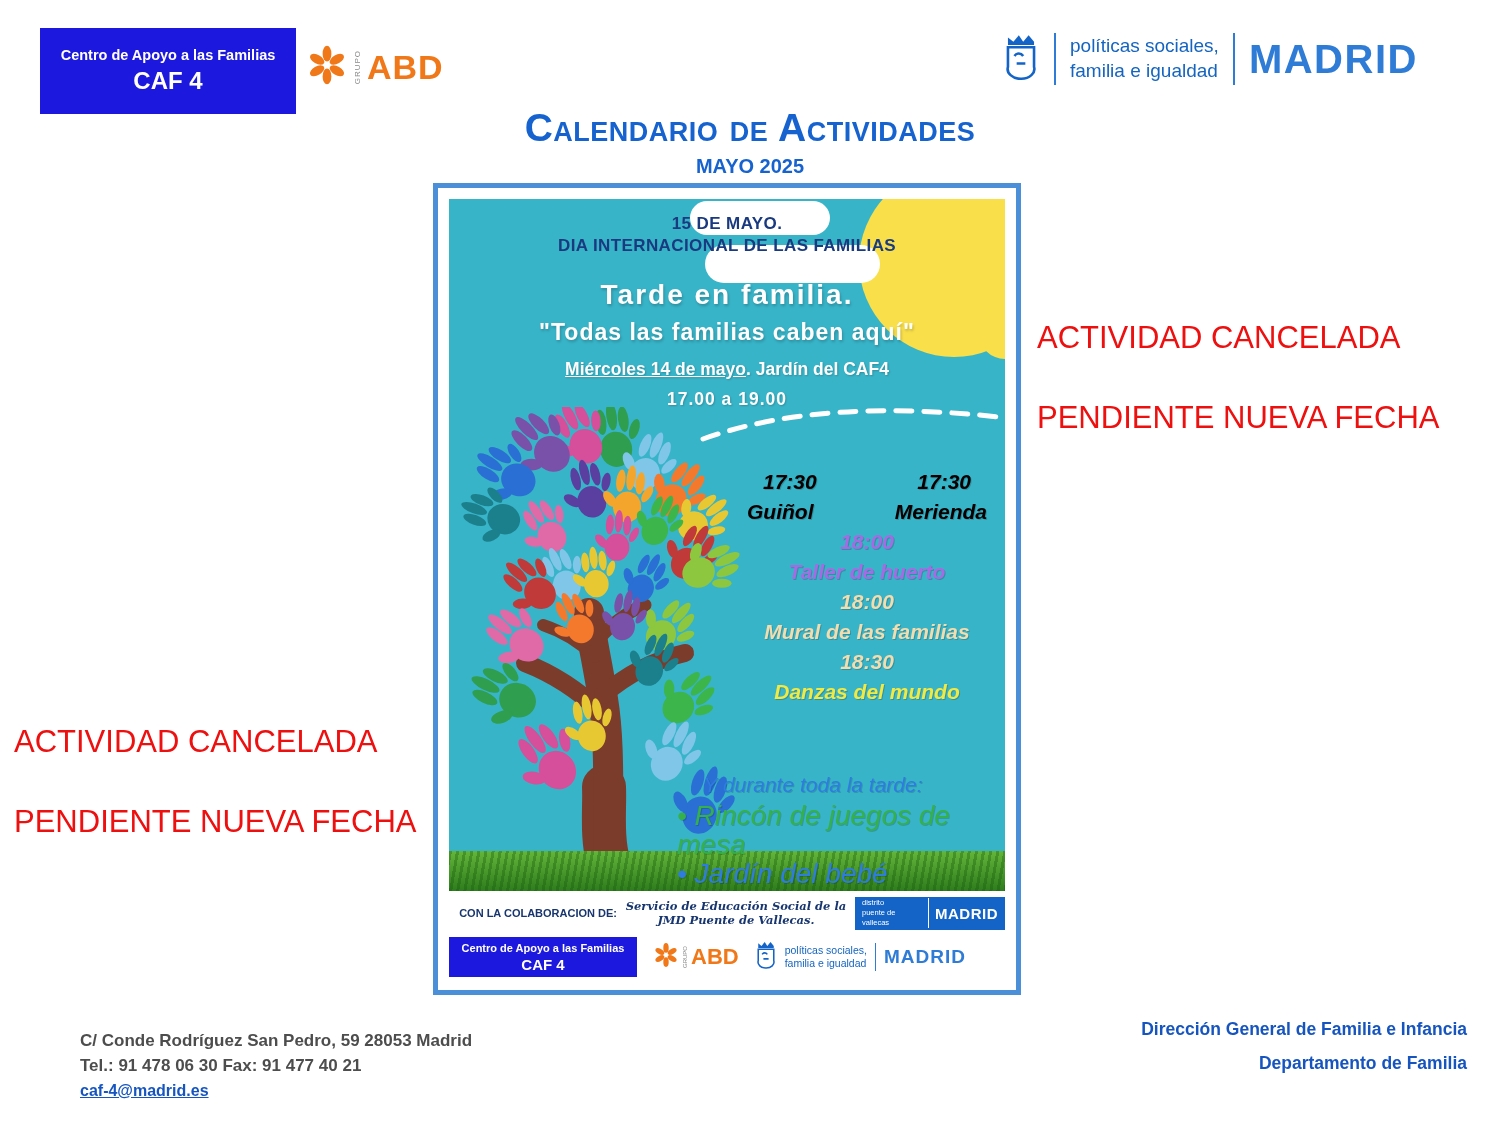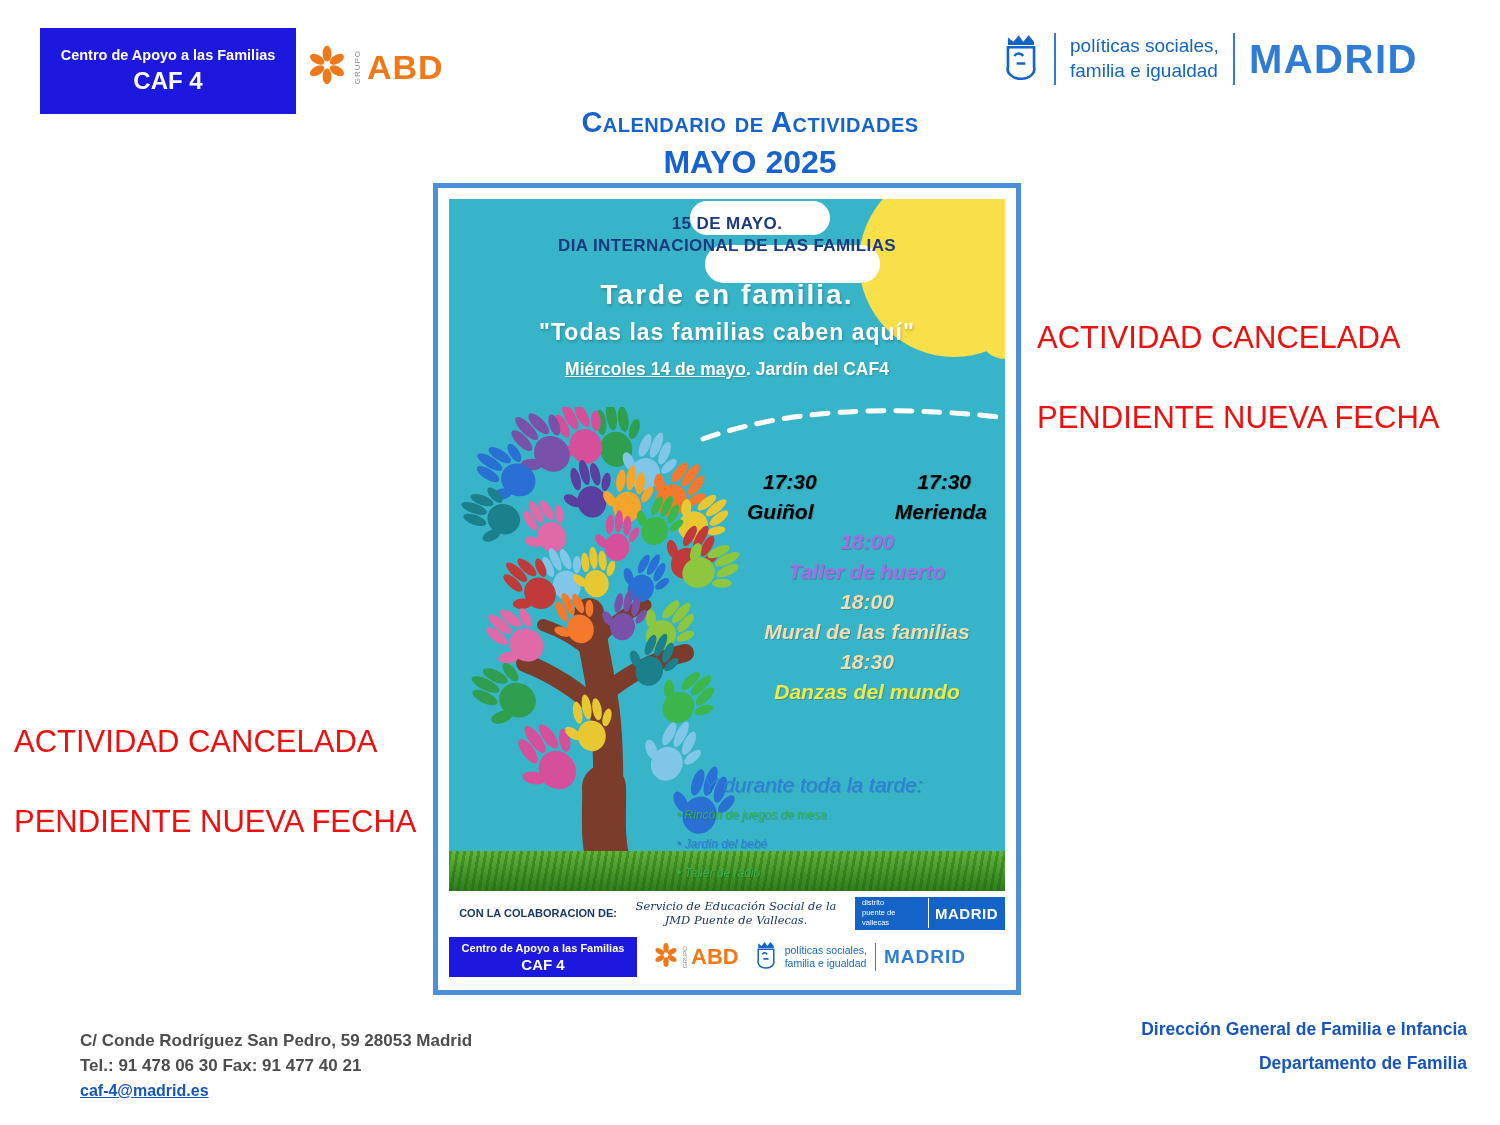--- a/index.html
+++ b/index.html
@@ -22,22 +22,22 @@
   .abd-grupo{font-size:8px;color:#8a8a8a;writing-mode:vertical-rl;transform:rotate(180deg);letter-spacing:1px;}
   .abd-name{font-size:34px;font-weight:bold;color:#f07818;letter-spacing:1px;}
 
   .madrid-header{left:1002px;top:28px;display:flex;align-items:center;gap:14px;height:62px;}
   .vline{width:0;border-left:2px solid #2e7cd6;height:52px;}
   .madrid-tag{color:#1565c0;font-size:19px;line-height:1.3;font-weight:500;}
   .madrid-brand{color:#2e7cd6;font-size:40px;font-weight:600;letter-spacing:1.5px;}
 
   
   .doc-title{left:0;right:0;top:106px;text-align:center;color:#1663cf;}
-  .doc-title .t1{font-size:29px;font-weight:bold;font-variant:small-caps;letter-spacing:.5px;}
-  .doc-title .t2{font-size:32px;font-weight:bold;margin-top:5px;}
+  .doc-title .t1{font-size:39px;font-weight:bold;font-variant:small-caps;letter-spacing:.5px;}
+  .doc-title .t2{font-size:20px;font-weight:bold;margin-top:5px;}
 
   
   .notice{position:absolute;color:#ee0f0f;font-weight:normal;font-size:31px;white-space:nowrap;}
 
   
   .frame{
     left:433px;top:183px;width:588px;height:812px;border:5px solid #4a8fd8;
     background:#fff;box-sizing:border-box;padding:11px;
   }
   .teal{position:relative;width:556px;height:692px;background:#38b4c8;overflow:hidden;}
@@ -68,32 +68,32 @@
   .c-pink{color:#000000;}
   .c-purple{color:#a86ae4;}
   .c-cream{color:#f3dcae;}
   .c-yellow{color:#f2ea43;}
   .c-green{color:#35b04a;}
   .c-blue{color:#2e7ce0;}
 
   .afternoon{position:absolute;left:172px;top:574px;width:384px;z-index:6;font-style:italic;font-weight:normal;}
   .afternoon .at{color:#2e7ce0;font-size:21px;text-align:center;margin-bottom:4px;text-shadow:1px 1px 0 rgba(0,0,0,.15);}
   .afternoon ul{margin:0;padding:0 0 0 56px;list-style:none;}
-  .afternoon li{font-size:12px;line-height:29px;text-shadow:1px 1px 0 rgba(0,0,0,.15);}
+  .afternoon li{font-size:28px;line-height:29px;text-shadow:1px 1px 0 rgba(0,0,0,.15);}
   .afternoon li::before{content:"•  ";}
 
   .grass{position:absolute;left:0;right:0;bottom:0;height:40px;z-index:4;
     background:
       repeating-linear-gradient(100deg, rgba(20,90,10,.35) 0 3px, rgba(0,0,0,0) 3px 7px),
       linear-gradient(#63b53a,#2e7c1d);}
 
   
   .collab{width:556px;height:44px;display:flex;align-items:center;gap:8px;}
   .collab-label{font-size:11px;font-weight:bold;color:#17356e;width:168px;text-align:right;}
-  .collab-service{flex:1;text-align:center;font-size:11.5px;font-weight:normal;font-style:italic;
+  .collab-service{flex:1;text-align:center;font-size:11.5px;font-weight:bold;font-style:italic;
     font-family:"DejaVu Serif",serif;color:#17356e;line-height:1.25;}
   .district-box{width:150px;height:33px;background:#1464c8;color:#fff;display:flex;align-items:center;gap:6px;padding:0 7px;box-sizing:border-box;}
   .district-small{font-size:7.5px;line-height:1.3;border-right:1px solid #fff;padding-right:6px;}
   .district-brand{font-size:15px;font-weight:bold;letter-spacing:.5px;}
 
   .pfooter{width:556px;height:44px;display:flex;align-items:center;gap:10px;}
   .caf-box2{width:188px;height:40px;background:#1d18dd;color:#fff;text-align:center;display:flex;flex-direction:column;justify-content:center;gap:2px;}
   .caf-box2 .l1{font-size:11px;font-weight:bold;}
   .caf-box2 .l2{font-size:15px;font-weight:bold;}
   .abd-small{display:flex;align-items:center;gap:3px;margin-left:6px;}
@@ -171,20 +171,21 @@
     <div class="cloud cloud1"></div>
     <div class="cloud cloud2"></div>
 
     <div class="p-date p-date1">15 DE MAYO.</div>
     <div class="p-date p-date2">DIA INTERNACIONAL DE LAS FAMILIAS</div>
     <div class="p-title">Tarde en familia.</div>
     <div class="p-sub">"Todas las familias caben aquí"</div>
     <div class="p-when">
       <span class="u">Miércoles 14 de  mayo</span><span>. Jardín del CAF4</span>
     </div>
+    <div class="p-hours">17.00 a 19.00</div>
 
     <svg class="dashes" width="310" height="46">
       <path d="M6 38 C90 8 190 4 302 16" fill="none" stroke="#ffffff" stroke-width="5" stroke-linecap="round" stroke-dasharray="16 12"></path>
     </svg>
 
     <svg class="tree" width="340" height="460" viewBox="0 0 340 460">
       <defs>
         <g id="hand">
           <ellipse cx="50" cy="68" rx="20" ry="22"></ellipse>
           <ellipse cx="24" cy="60" rx="7" ry="13" transform="rotate(-45 24 60)"></ellipse>

